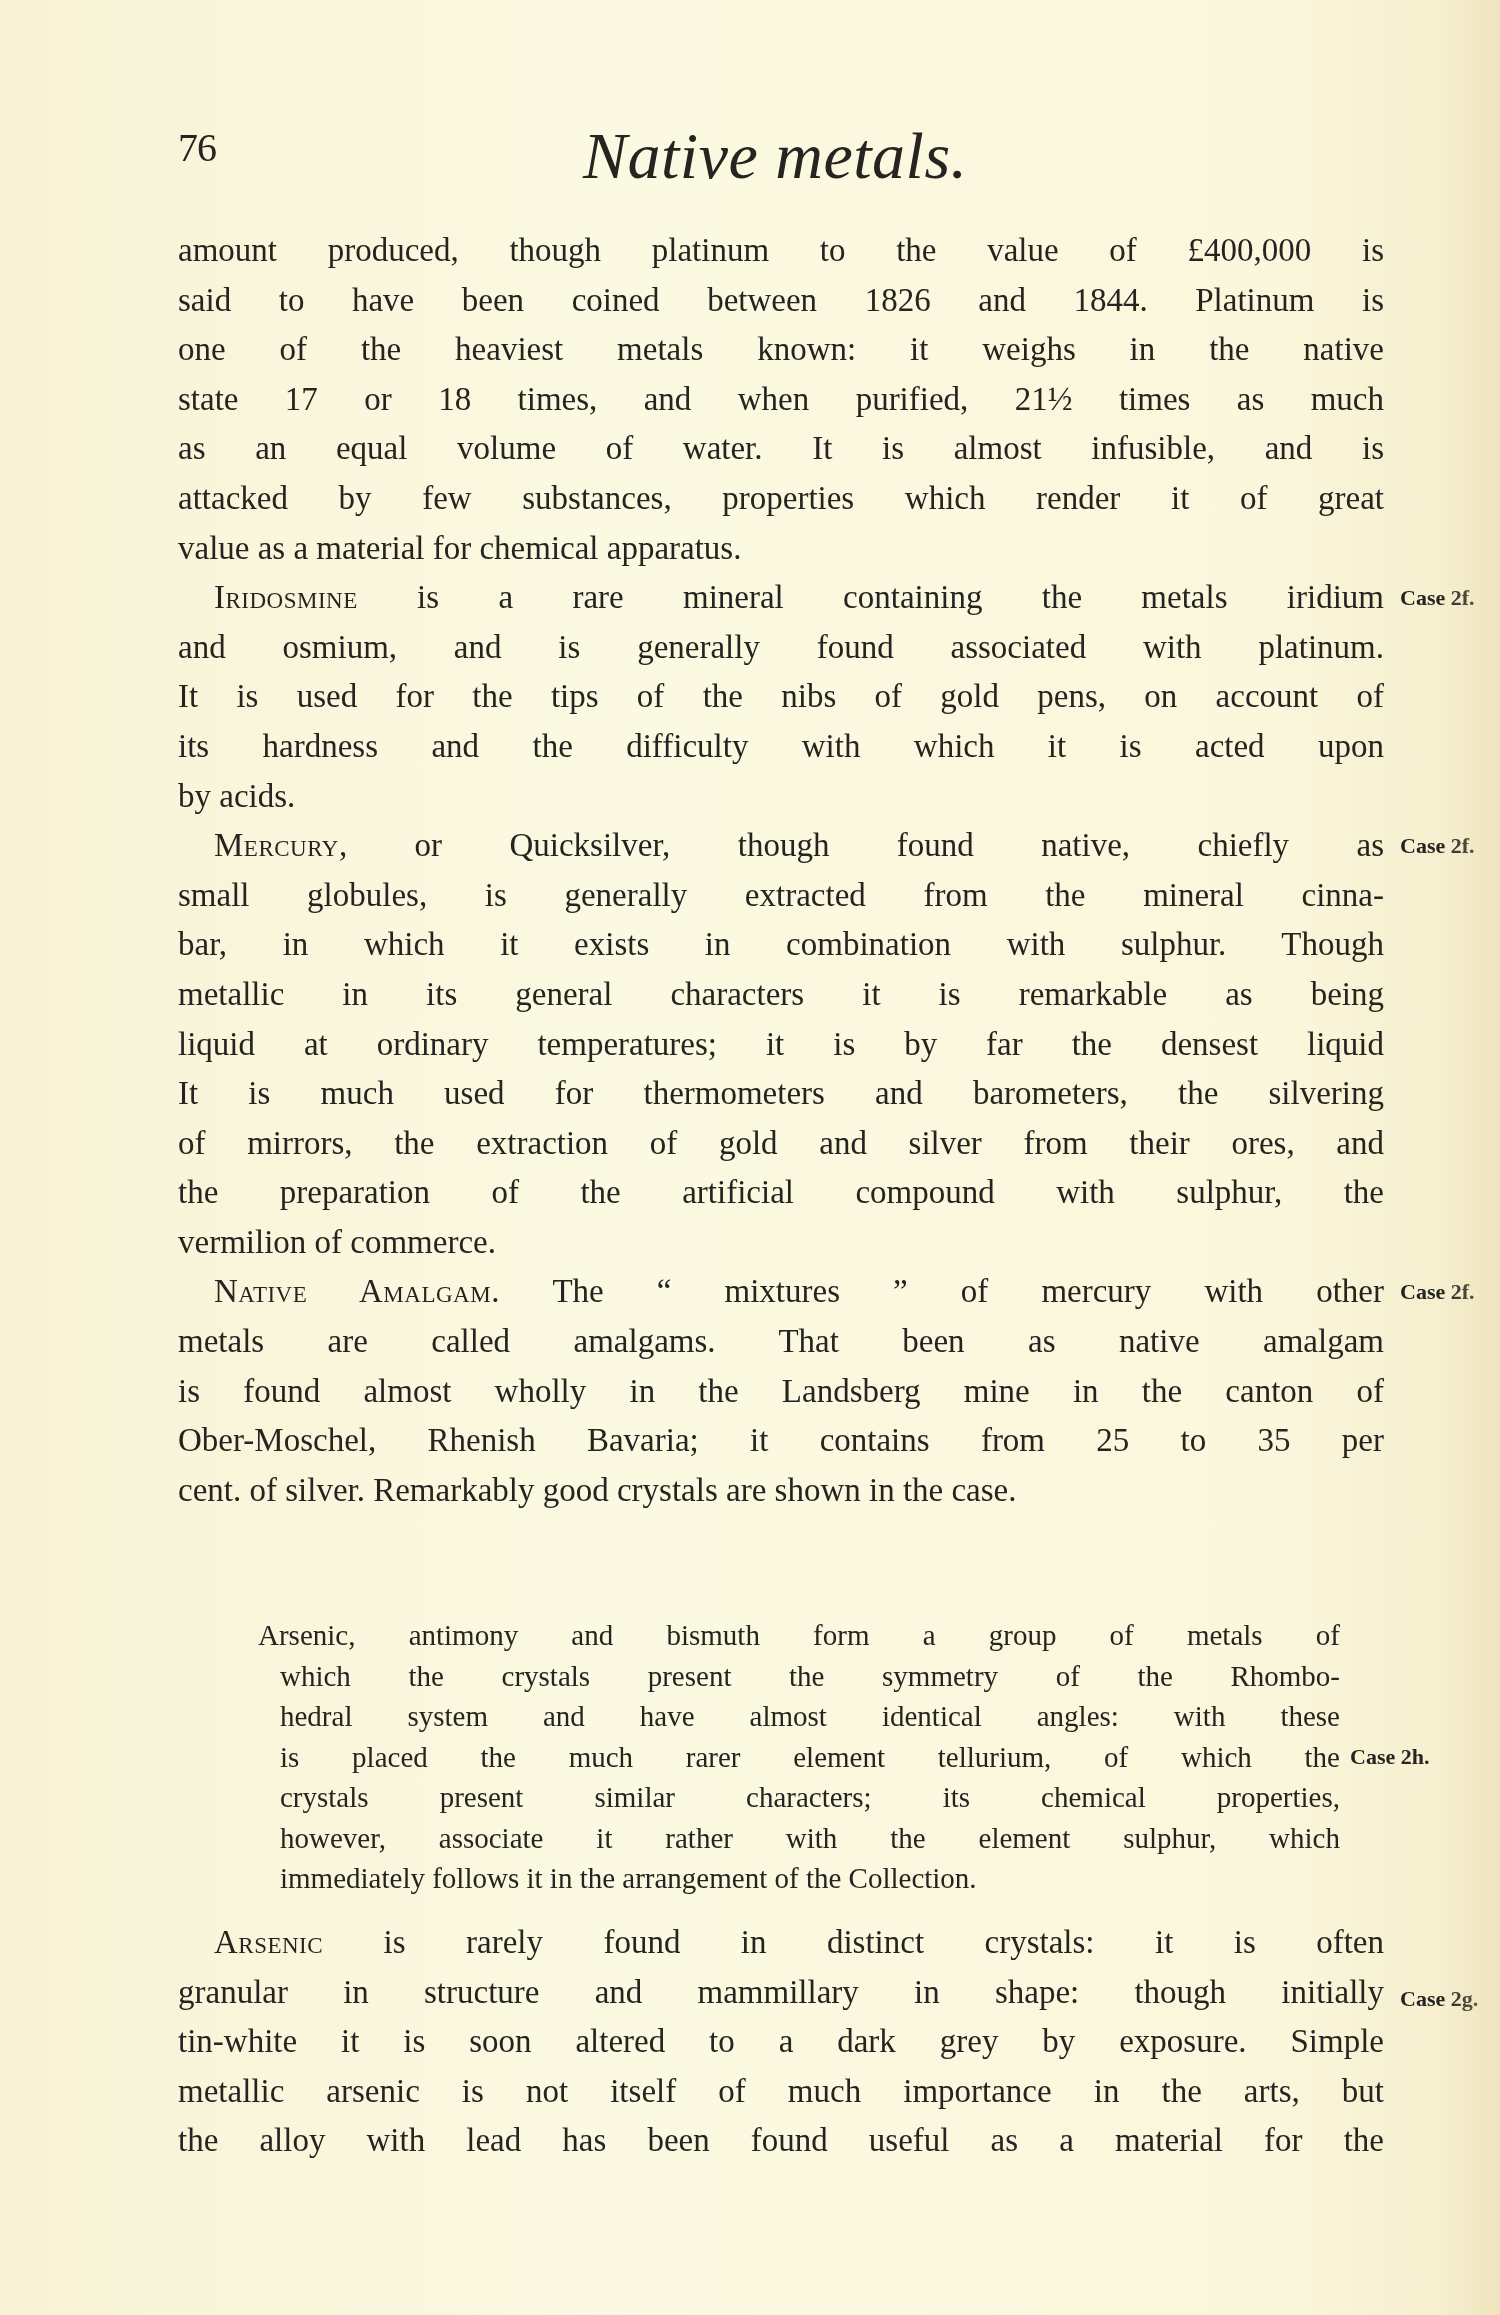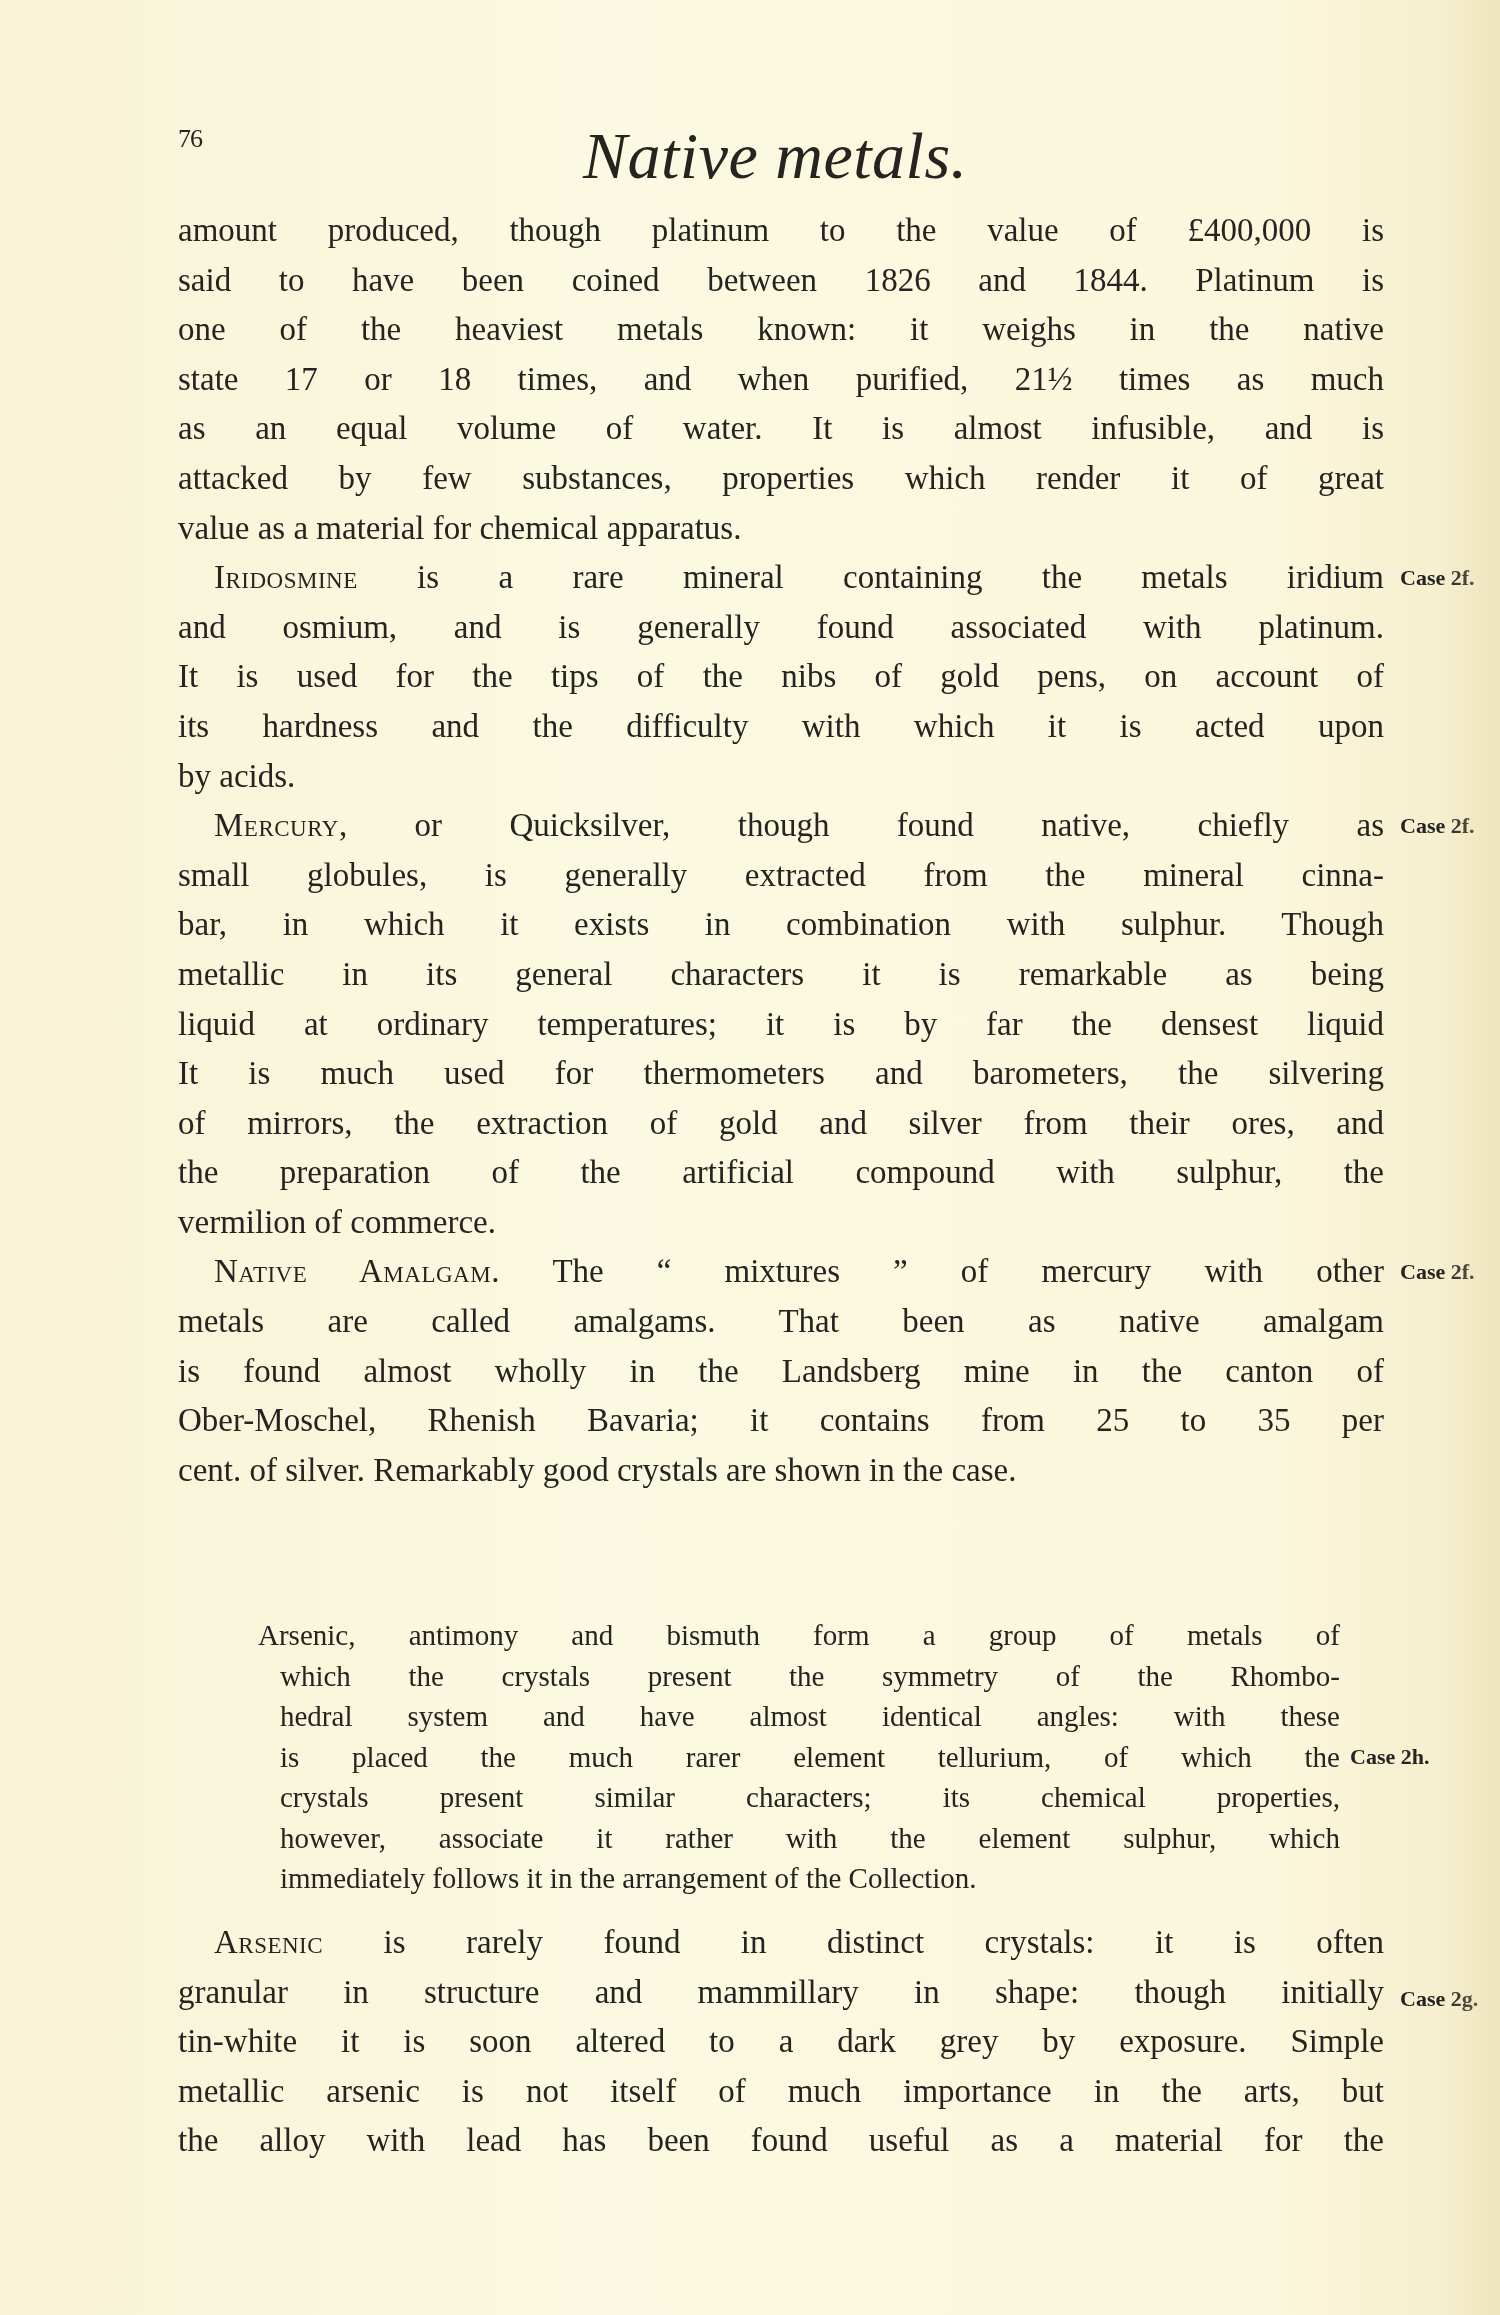--- a/index.html
+++ b/index.html
@@ -27,35 +27,35 @@
       position: absolute;
       top: 118px;
       left: 178px;
       width: 1230px;
       height: 60px;
     }
     .page-number {
       position: absolute;
       left: 0;
       top: 6px;
-      font-size: 26px;
+      font-size: 40px;
       letter-spacing: -1px;
     }
     .running-title {
       position: absolute;
       left: 405px;
       top: 0;
       font-size: 66px;
       font-style: italic;
       letter-spacing: 0.5px;
     }
     .body-text {
       position: absolute;
       left: 178px;
-      top: 206px;
+      top: 226px;
       width: 1206px;
     }
     .line {
       position: relative;
       height: 49.6px;
       line-height: 49.6px;
       font-size: 33px;
       white-space: nowrap;
       text-align: justify;
       text-align-last: justify;

